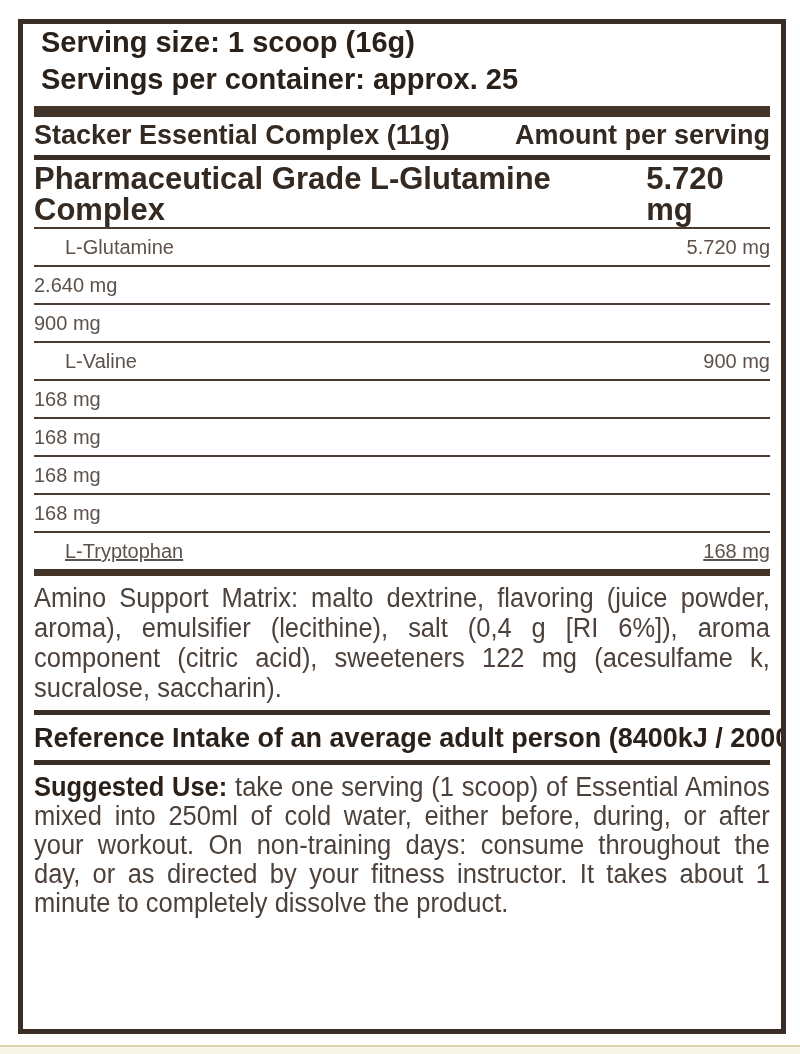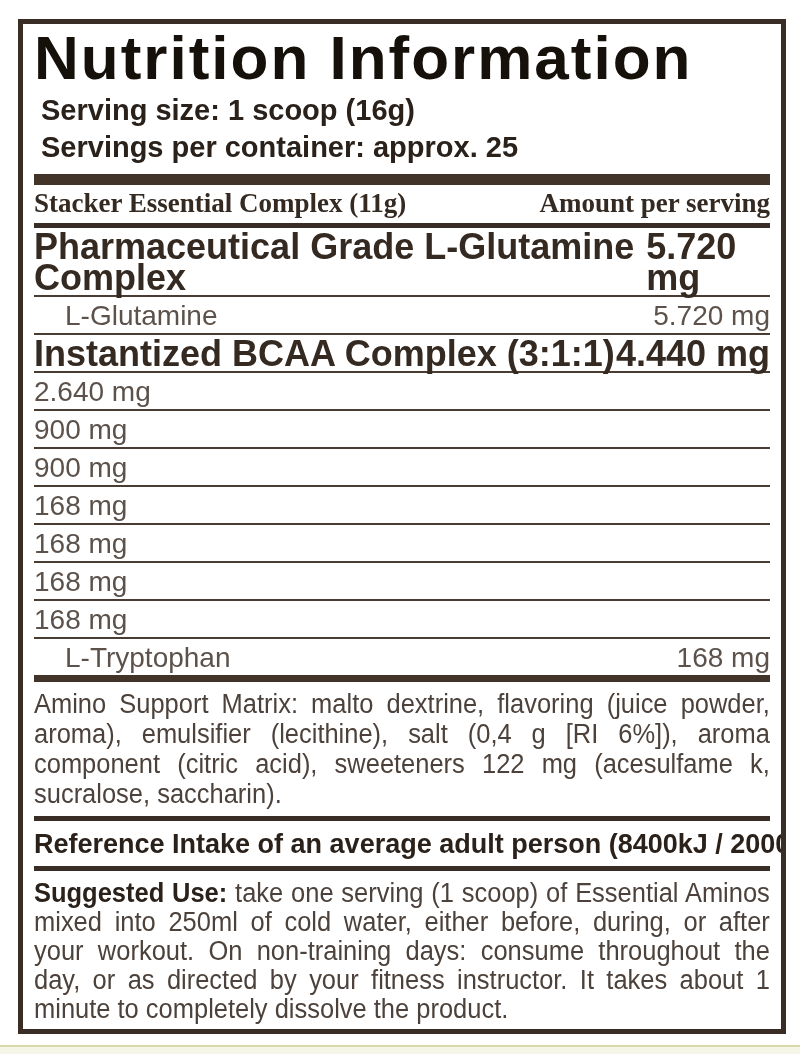--- a/index.html
+++ b/index.html
@@ -53,39 +53,38 @@
   .thead {
     display: flex;
     justify-content: space-between;
     align-items: center;
     font-size: 27px;
     line-height: 31px;
     font-weight: bold;
     color: #352a22;
     padding: 3px 0 4px;
     border-bottom: 5px solid #3a2d26;
-    font-family: Liberation Serif, serif;
   }
   .row {
     display: flex;
     justify-content: space-between;
     align-items: baseline;
-    font-size: 28px;
+    font-size: 20px;
     line-height: 31px;
     padding: 3px 0 2px;
     border-bottom: 2px solid #4a3c33;
     color: #5c524b;
   }
   .row.section {
-    font-size: 36px;
+    font-size: 31px;
     font-weight: bold;
     color: #352a22;
   }
   .row.sub .nutrient-name { padding-left: 31px; }
-  .row.last { border-bottom: none; }
+  .row.last { border-bottom: none; text-decoration: underline; }
   .condense {
     width: 780px;
     transform: scaleX(0.9434);
     transform-origin: 0 0;
   }
   .amino-matrix {
     font-size: 27px;
     line-height: 30px;
     text-align: justify;
     color: #4c423b;
@@ -111,51 +110,47 @@
   .suggested .lead {
     font-weight: bold;
     color: #2b211b;
   }
 </style>
 </head>
 <body>
 
 <div class="label-box">
 
-  <div class="title">Nutrition Information</div>
 
   <div class="serving-line">Serving size: 1 scoop (16g)</div>
   <div class="serving-line">Servings per container: approx. 25</div>
 
   <div class="bar"></div>
 
   <div class="thead">
     <span>Stacker Essential Complex (11g)</span>
     <span>Amount per serving</span>
   </div>
 
   <div class="row section">
     <span class="nutrient-name">Pharmaceutical Grade L-Glutamine Complex</span>
     <span class="nutrient-amount">5.720 mg</span>
   </div>
   <div class="row sub">
     <span class="nutrient-name">L-Glutamine</span>
     <span class="nutrient-amount">5.720 mg</span>
   </div>
-  <div class="row section">
-    <span class="nutrient-name">Instantized BCAA Complex (3:1:1)</span>
-    <span class="nutrient-amount">4.440 mg</span>
-  </div>
   <div class="row sub">
     <span class="nutrient-amount">2.640 mg</span>
   </div>
   <div class="row sub">
     <span class="nutrient-amount">900 mg</span>
   </div>
   <div class="row sub">
+    <span class="nutrient-name">L-Valine</span>
     <span class="nutrient-amount">900 mg</span>
   </div>
   <div class="row sub">
     <span class="nutrient-amount">168 mg</span>
   </div>
   <div class="row sub">
     <span class="nutrient-amount">168 mg</span>
   </div>
   <div class="row sub">
     <span class="nutrient-amount">168 mg</span>

